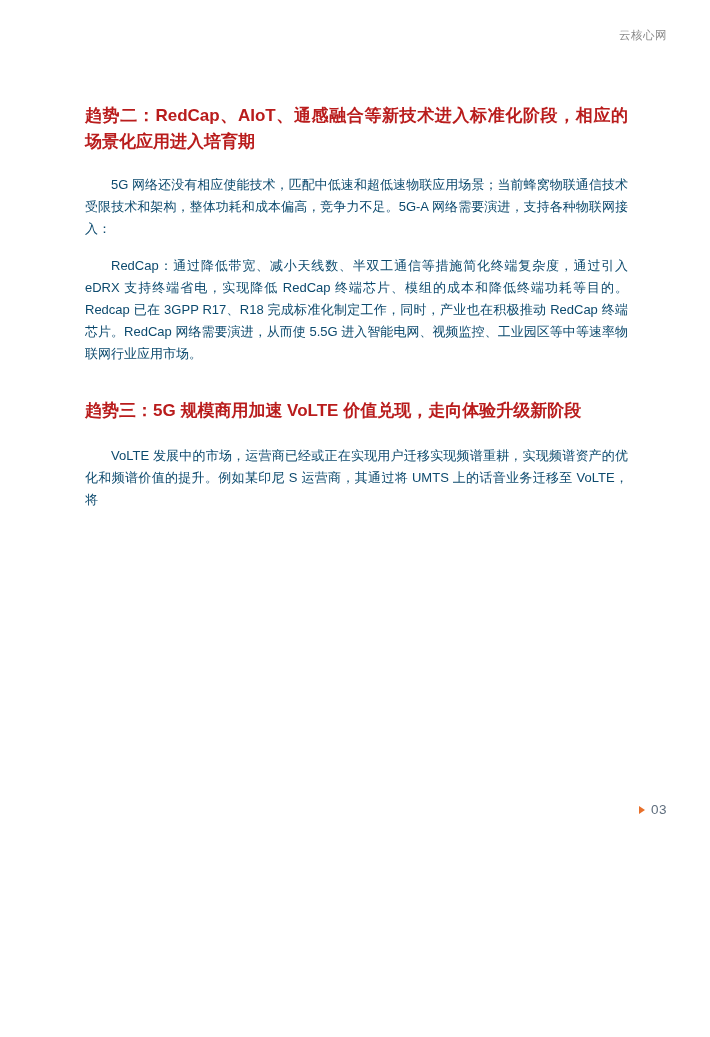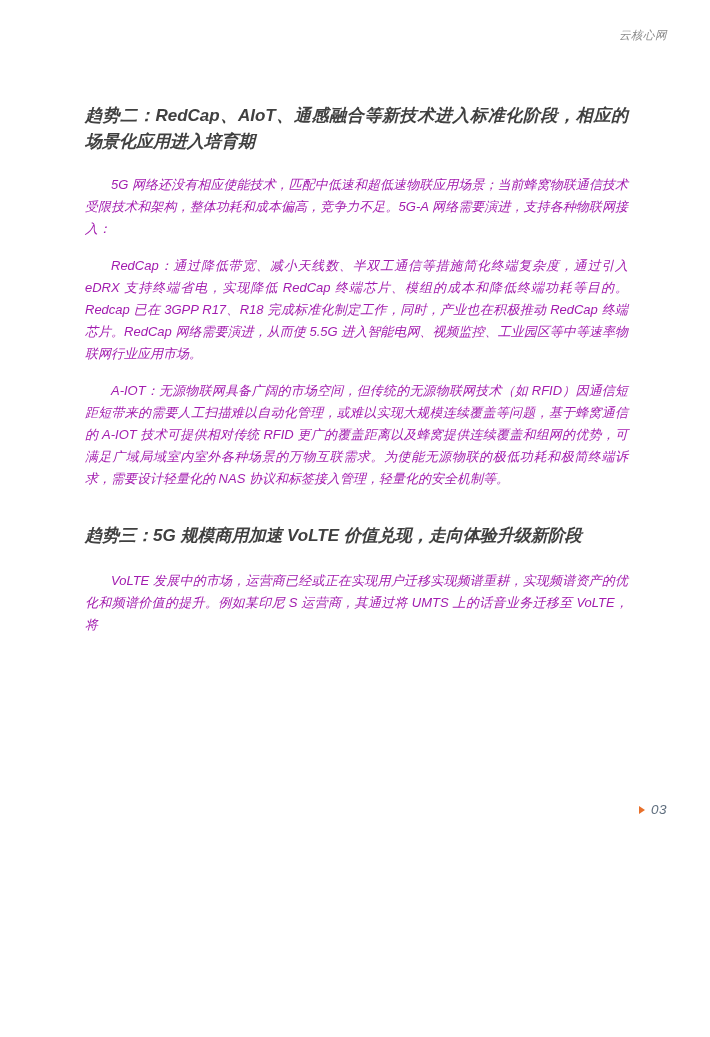--- a/index.html
+++ b/index.html
@@ -8,51 +8,50 @@
     background: #ffffff;
   }
   .page {
     position: relative;
     width: 710px;
     height: 840px;
     background: #ffffff;
     font-family: "Liberation Sans", "DejaVu Sans", sans-serif;
     overflow: hidden;
     box-sizing: border-box;
-    font-style: italic;
   }
   .brand {
     position: absolute;
     top: 28px;
     right: 43px;
     font-size: 11.5px;
     color: #8a8a8a;
     letter-spacing: 0.5px;
   }
   .content {
     position: absolute;
     left: 85px;
     top: 103px;
     width: 543px;
   }
   .section-heading {
     font-size: 17px;
     font-weight: bold;
-    color: #404040;
+    color: #b91c1c;
     line-height: 26px;
     margin: 0 0 19px 0;
     text-align: justify;
   }
   .section-heading.second {
     margin-top: 33px;
     margin-bottom: 21px;
   }
   .body-para {
     font-size: 13px;
-    color: #a21caf;
+    color: #0c4a6e;
     line-height: 22px;
     text-align: justify;
     text-indent: 2em;
     margin: 0 0 15px 0;
   }
   .footer {
     position: absolute;
     right: 43px;
     bottom: 23px;
     display: flex;
@@ -81,21 +80,20 @@
   <div class="brand">云核心网</div>
 
   <div class="content">
 
     <h1 class="section-heading">趋势二：RedCap、AIoT、通感融合等新技术进入标准化阶段，相应的场景化应用进入培育期</h1>
 
     <p class="body-para">5G 网络还没有相应使能技术，匹配中低速和超低速物联应用场景；当前蜂窝物联通信技术受限技术和架构，整体功耗和成本偏高，竞争力不足。5G-A 网络需要演进，支持各种物联网接入：</p>
 
     <p class="body-para">RedCap：通过降低带宽、减小天线数、半双工通信等措施简化终端复杂度，通过引入 eDRX 支持终端省电，实现降低 RedCap 终端芯片、模组的成本和降低终端功耗等目的。Redcap 已在 3GPP R17、R18 完成标准化制定工作，同时，产业也在积极推动 RedCap 终端芯片。RedCap 网络需要演进，从而使 5.5G 进入智能电网、视频监控、工业园区等中等速率物联网行业应用市场。</p>
 
-    <p class="body-para">A-IOT：无源物联网具备广阔的市场空间，但传统的无源物联网技术（如 RFID）因通信短距短带来的需要人工扫描难以自动化管理，或难以实现大规模连续覆盖等问题，基于蜂窝通信的 A-IOT 技术可提供相对传统 RFID 更广的覆盖距离以及蜂窝提供连续覆盖和组网的优势，可满足广域局域室内室外各种场景的万物互联需求。为使能无源物联的极低功耗和极简终端诉求，需要设计轻量化的 NAS 协议和标签接入管理，轻量化的安全机制等。</p>
 
 
     <h1 class="section-heading second">趋势三：5G 规模商用加速 VoLTE 价值兑现，走向体验升级新阶段</h1>
 
 
 
     <p class="body-para">VoLTE 发展中的市场，运营商已经或正在实现用户迁移实现频谱重耕，实现频谱资产的优化和频谱价值的提升。例如某印尼 S 运营商，其通过将 UMTS 上的话音业务迁移至 VoLTE，将</p>
 
   </div>
 

